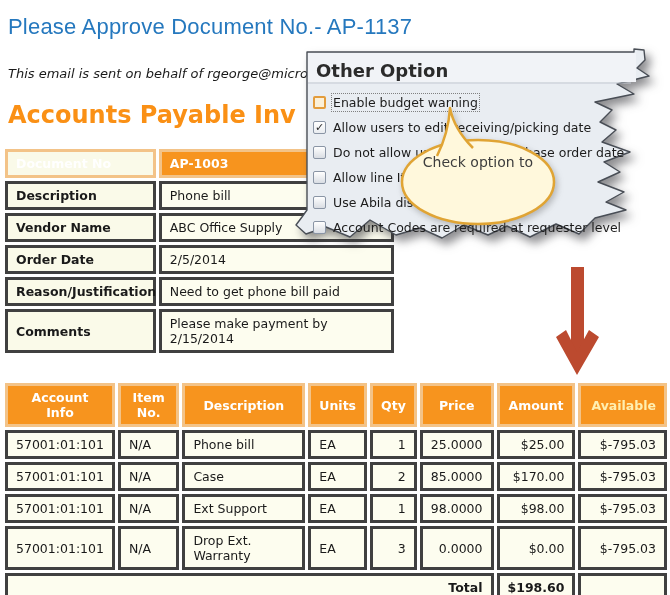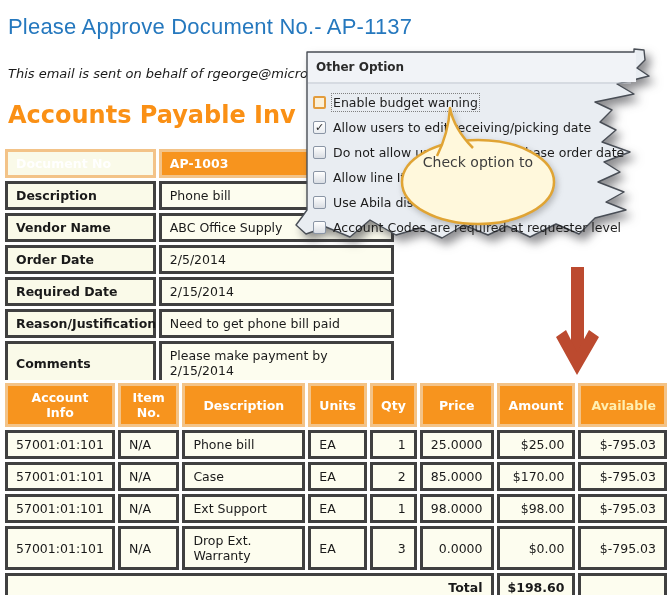--- a/index.html
+++ b/index.html
@@ -28,21 +28,21 @@
   .detail-table .c6{width:66px;} .detail-table .c7{width:84px;padding-left:10px;}
   .detail-table td.num { text-align:right; }
   .detail-table th.avail { color:#FFEFB0; }
   .detail-table td.total-lbl { text-align:right; font-weight:bold; }
   .detail-table td.total-amt { text-align:right; font-weight:bold; }
 
   
   .popup { position:absolute; left:293px; top:48px; width:372px; height:210px; z-index:10; }
   .popup svg.tear { position:absolute; left:0; top:0;
     filter:drop-shadow(5px 6px 5px rgba(50,50,55,0.55)); }
-  .popup-title { position:absolute; left:23px; top:12px; font-size:12px; font-weight:bold; color:#2b2b2b; }
+  .popup-title { position:absolute; left:23px; top:12px; font-size:18px; font-weight:bold; color:#2b2b2b; }
   .opt-row { position:absolute; left:20px; display:flex; align-items:center; gap:7px; white-space:nowrap; }
   .opt-label { font-size:12.5px; color:#1c1c1c; }
   .cb { width:13px; height:13px; border:1px solid #8A95A5; border-radius:2px; flex:0 0 13px;
     background:linear-gradient(#ffffff,#d9dde3); font-size:11px; line-height:11px; font-weight:bold;
     color:#2a2a2a; text-align:center; }
   .cb.checked { background:linear-gradient(#ffffff,#e9ecf0); }
   .cb.hl { border:2px solid #E39C3C; background:#FBF0D8; }
   .opt-row.hl .opt-label { outline:1px dotted #808080; outline-offset:1px; }
 
   
@@ -73,24 +73,20 @@
       <td class="lbl">Description</td>
       <td class="val">Phone bill</td>
         </tr>
     <tr>
       <td class="lbl">Vendor Name</td>
       <td class="val">ABC Office Supply</td>
         </tr>
     <tr>
       <td class="lbl">Order Date</td>
       <td class="val">2/5/2014</td>
-        </tr>
-    <tr>
-      <td class="lbl">Required Date</td>
-      <td class="val">2/15/2014</td>
         </tr>
     <tr>
       <td class="lbl">Reason/Justification</td>
       <td class="val">Need to get phone bill paid</td>
         </tr>
     <tr>
       <td class="lbl">Comments</td>
       <td class="val">Please make payment by 2/15/2014</td>
         </tr>
   </tbody>

